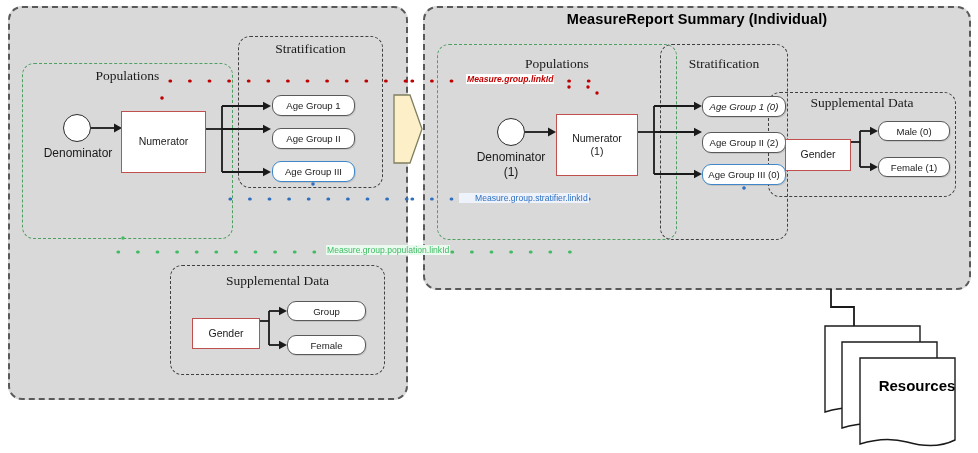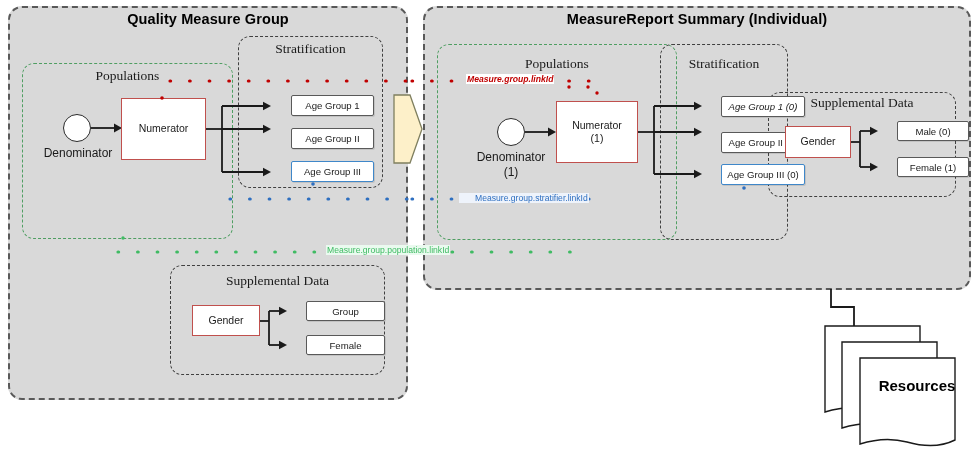--- a/index.html
+++ b/index.html
@@ -57,33 +57,33 @@
   .rect-node {
     background: #ffffff;
     border: 1.6px solid #c0504d;
     display: flex;
     align-items: center;
     justify-content: center;
     text-align: center;
     font-size: 10.5px;
     color: #1a1a1a;
     line-height: 1.25;
+    margin-top: 13px;
   }
   .pill {
     background: #ffffff;
     border: 1.6px solid #595959;
-    border-radius: 2px;
+    border-radius: 9px;
     display: flex;
     align-items: center;
     justify-content: center;
     text-align: center;
     font-size: 9.6px;
     color: #1a1a1a;
     box-shadow: 1px 1px 0 rgba(0,0,0,0.10);
-    margin-left: 19px;
   }
   .pill.blue { border-color: #3f87c9; }
   .circle {
     background: #ffffff;
     border: 1.6px solid #2b2b2b;
     border-radius: 50%;
   }
   .node-caption {
     position: absolute;
     text-align: center;
@@ -113,21 +113,20 @@
     color: #000;
   }
   svg { overflow: visible; }
 </style>
 </head>
 <body>
 
 <div id="canvas">
 
   <div class="abs panel" style="left:8px; top:6px; width:400px; height:394px;"></div>
-  <div class="panel-title" style="left:8px; top:11px; width:400px;">Quality Measure Group</div>
 
   <div class="abs region green" style="left:22px; top:63px; width:211px; height:176px;"></div>
   <div class="region-title" style="left:22px; top:68px; width:211px;">Populations</div>
 
   <div class="abs region" style="left:238px; top:36px; width:145px; height:152px;"></div>
   <div class="region-title" style="left:238px; top:41px; width:145px;">Stratification</div>
 
   <svg class="abs" style="left:170px; top:78px; width:240px; height:6px;" viewBox="0 0 240 6">
     <line x1="0" y1="3" x2="240" y2="3" stroke="#c00000" stroke-width="3.2" stroke-linecap="round" stroke-dasharray="0.6 19"></line>
   </svg>

